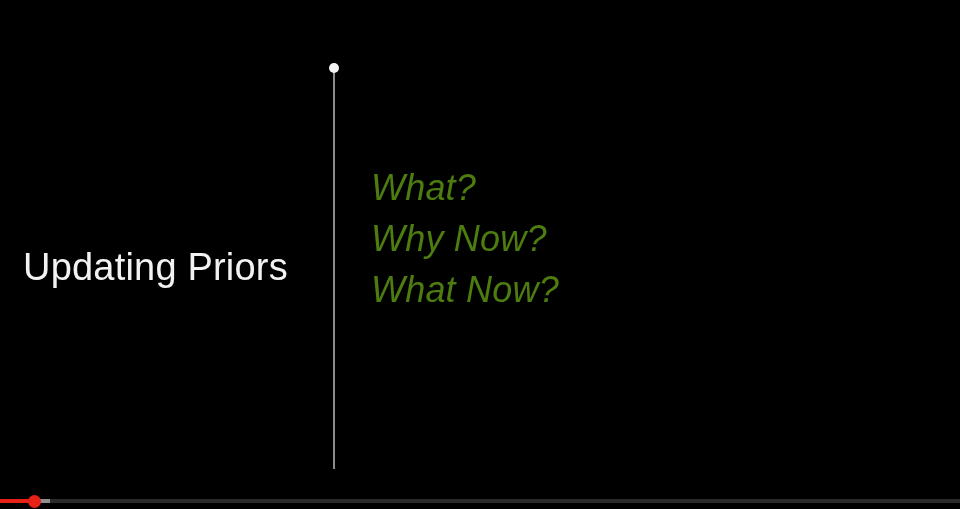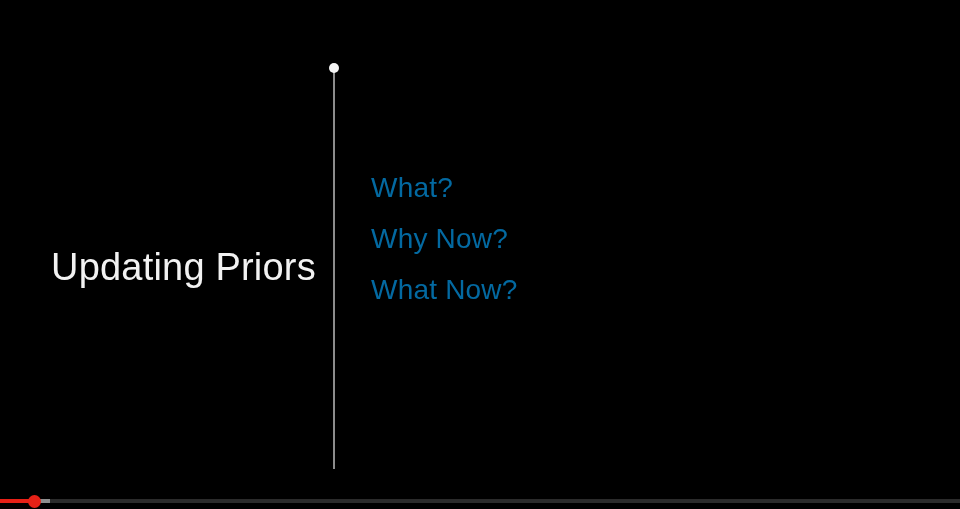--- a/index.html
+++ b/index.html
@@ -34,21 +34,20 @@
   #slide-title {
     position: absolute;
     left: 23px;
     top: 244px;
     font-size: 38px;
     line-height: 46px;
     font-weight: 400;
     letter-spacing: 0.2px;
     color: #f2f2f2;
     white-space: nowrap;
-    margin-left: 28px;
   }
 
   
   #divider {
     position: absolute;
     left: 333px;
     top: 68px;
     width: 2px;
     height: 401px;
     background: #8c8c8c;
@@ -66,27 +65,28 @@
   
   #question-list {
     position: absolute;
     left: 371px;
     top: 171px;
     margin: 0;
     padding: 0;
     list-style: none;
   }
   #question-list li {
-    font-size: 28px;
+    font-size: 36px;
     line-height: 34px;
     font-weight: 400;
-    color: #0369a1;
+    color: #4d7c0f;
     letter-spacing: 0.2px;
     margin: 0 0 17px 0;
     white-space: nowrap;
+    font-style: italic;
   }
   #question-list li:last-child { margin-bottom: 0; text-align: right; }
 
   
   #progress-bar {
     position: absolute;
     left: 0;
     bottom: 6px;
     width: 960px;
     height: 4px;

